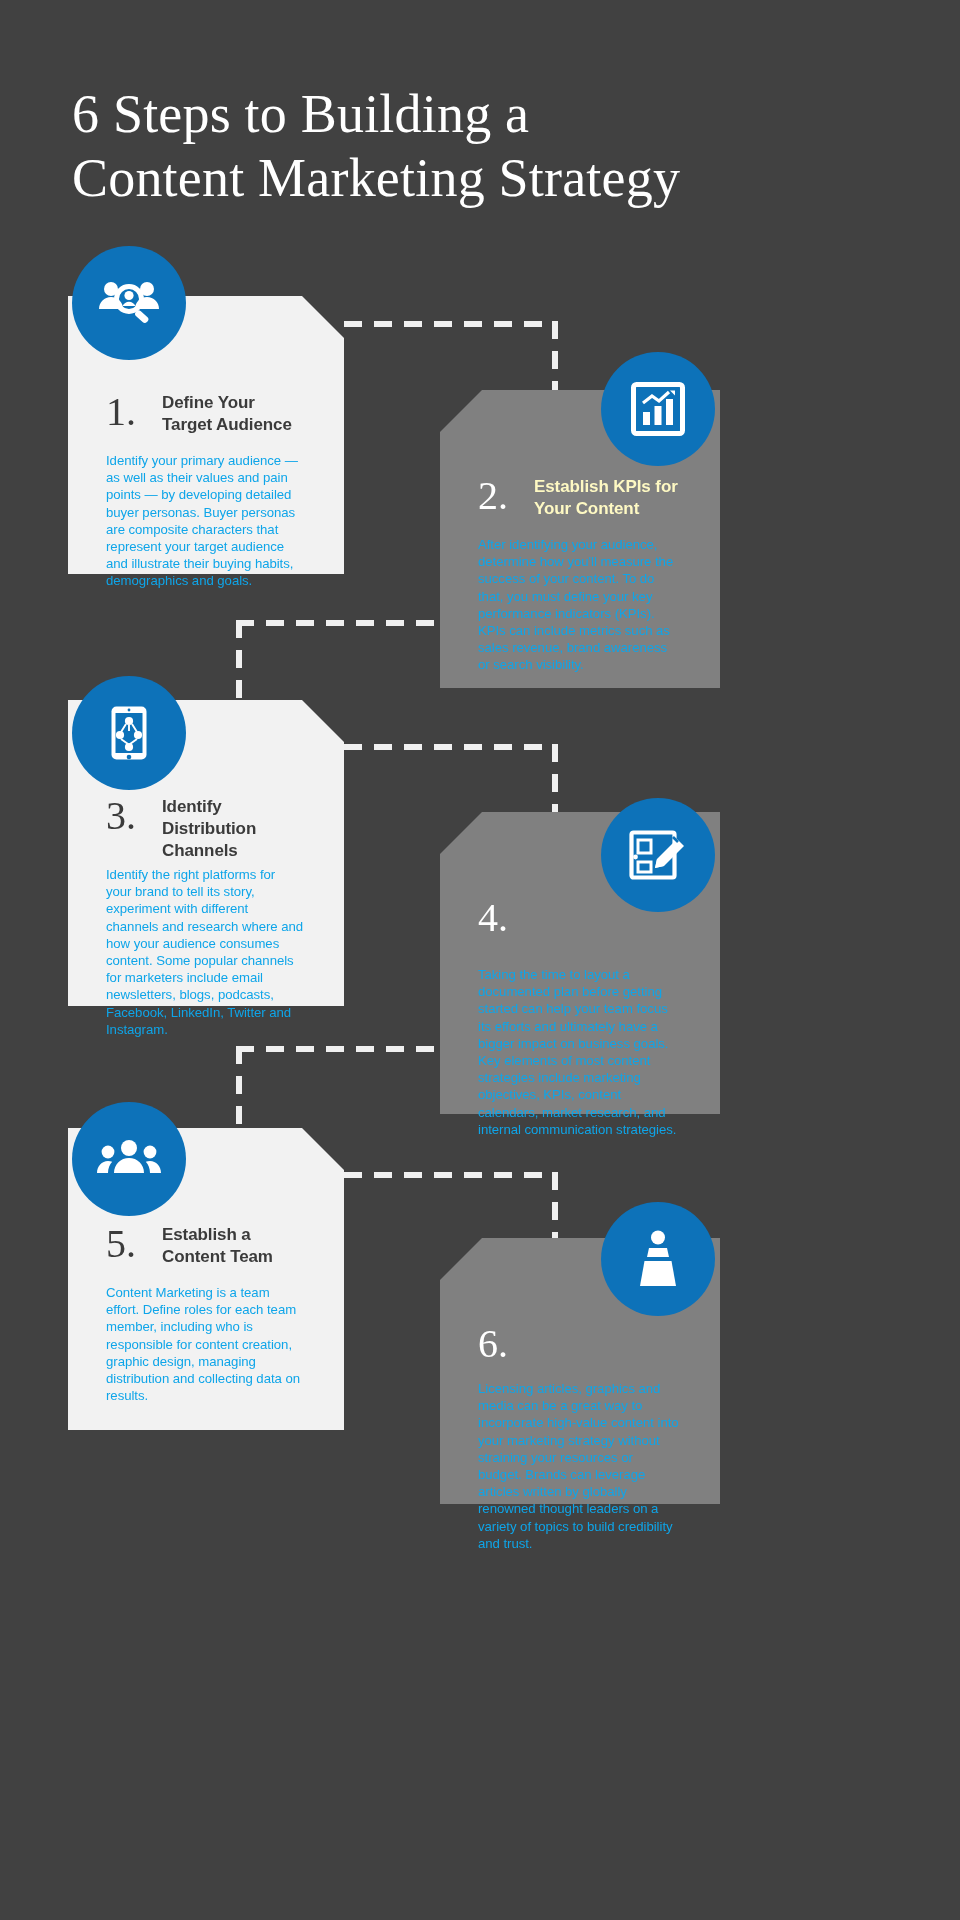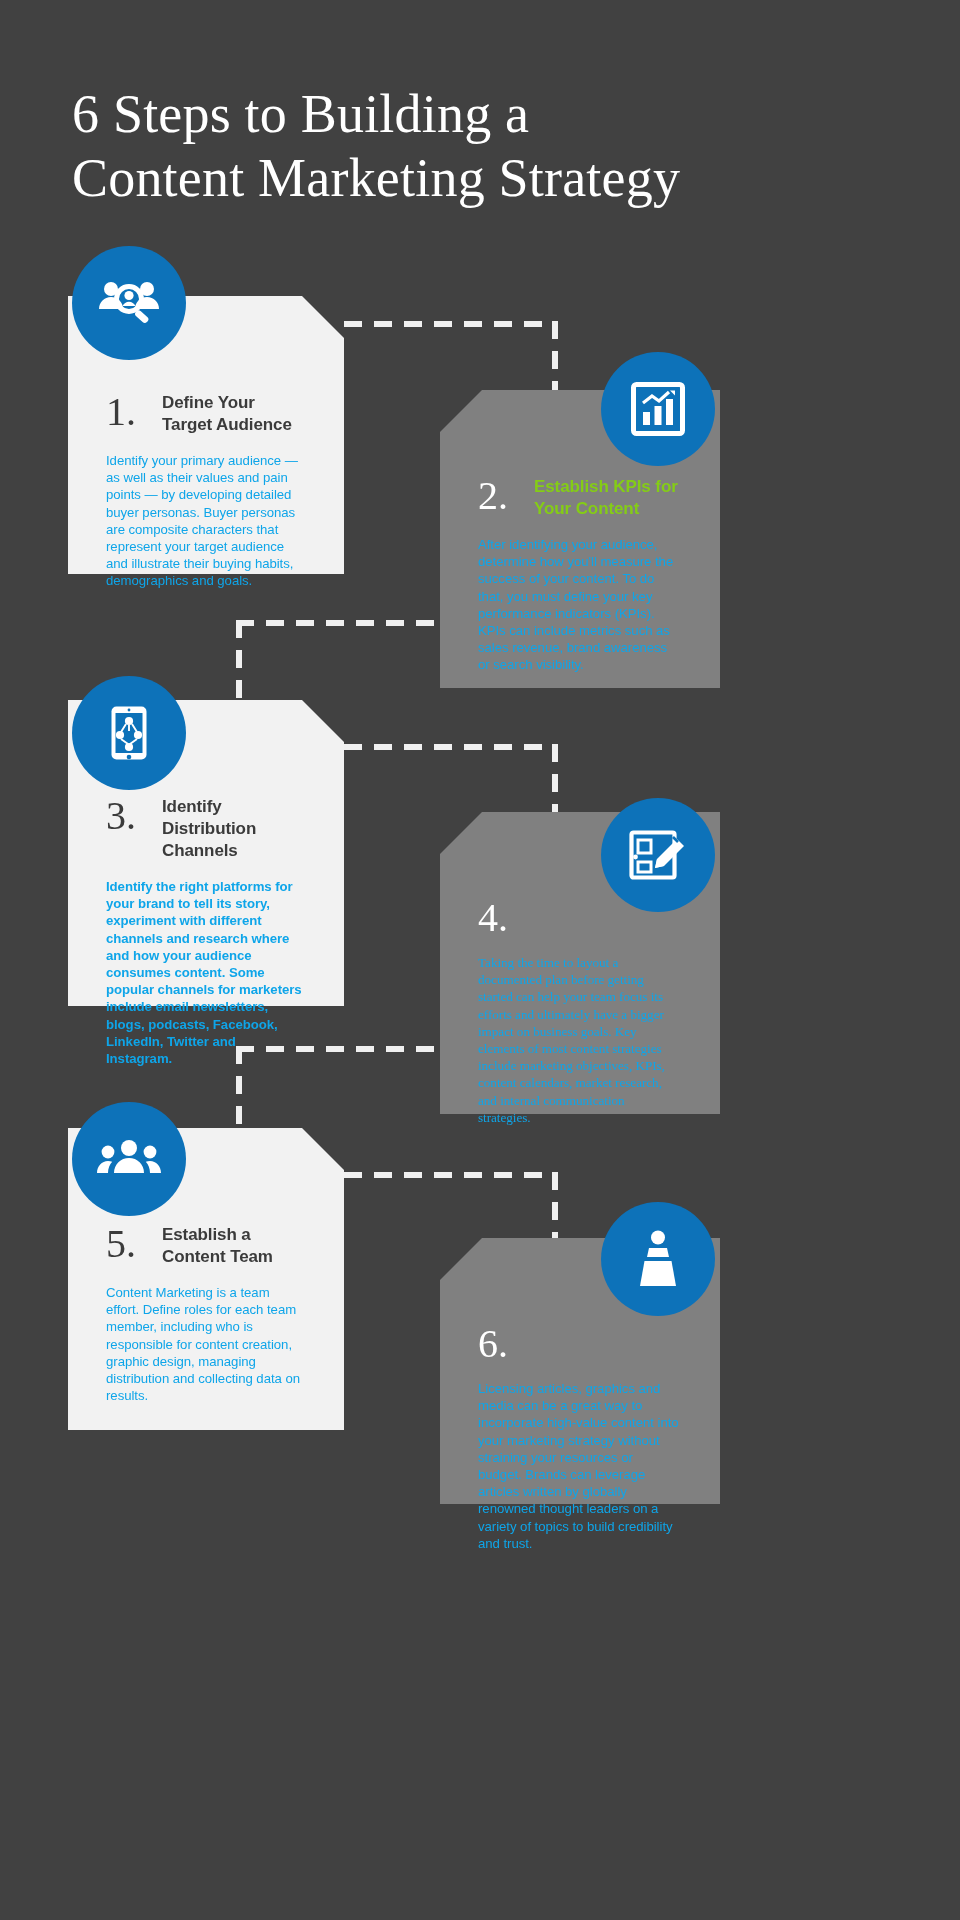--- a/index.html
+++ b/index.html
@@ -96,21 +96,21 @@
   .card.light .num { color: #3b3b3b; }
   .card.dark  .num { color: #ffffff; }
 
   .heading {
     font-size: 17px;
     line-height: 22px;
     font-weight: bold;
     letter-spacing: -0.1px;
   }
   .card.light .heading { color: #3b3b3b; }
-  .card.dark  .heading { color: #84cc16; }
+  .card.dark  .heading { color: #fef9c3; }
 
   .body {
     font-size: 13.2px;
     line-height: 17.2px;
     letter-spacing: -0.05px;
   }
   .card.light .body { color: #0ea5e9; }
   .card.dark  .body { color: #0ea5e9; }
 
   
@@ -233,21 +233,21 @@
   <div class="card light" id="card3">
     <div class="panel"></div>
     <div class="content">
       <div class="head">
         <div class="num">3.</div>
         <div>
           <div class="heading">Identify Distribution</div>
           <div class="heading">Channels</div>
         </div>
       </div>
-      <p class="body" style="margin-top:16px;font-weight:bold;">Identify the right platforms for your brand to tell its story, experiment with different channels and research where and how your audience consumes content. Some popular channels for marketers include email newsletters, blogs, podcasts, Facebook, LinkedIn, Twitter and Instagram.</p>
+      <p class="body" style="margin-top:4px;">Identify the right platforms for your brand to tell its story, experiment with different channels and research where and how your audience consumes content. Some popular channels for marketers include email newsletters, blogs, podcasts, Facebook, LinkedIn, Twitter and Instagram.</p>
     </div>
   </div>
   <div class="badge" id="badge3">
     <span>
       <svg width="40" height="58" viewBox="0 0 40 58">
         <rect x="2.5" y="2.5" width="35" height="53" rx="5" fill="#ffffff"></rect>
         <rect x="6.5" y="9" width="27" height="40" fill="#0d72b9"></rect>
         <circle cx="20" cy="53" r="2.3" fill="#0d72b9"></circle>
         <circle cx="20" cy="6" r="1.4" fill="#0d72b9"></circle>
         <circle cx="20" cy="17" r="4.1" fill="#ffffff"></circle>
@@ -258,21 +258,21 @@
       </svg>
     </span>
   </div>
 
   <div class="card dark" id="card4">
     <div class="panel"></div>
     <div class="content">
       <div class="head">
         <div class="num">4.</div>
       </div>
-      <p class="body" style="margin-top:16px;font-family:Liberation Serif, serif;">Taking the time to layout a documented plan before getting started can help your team focus its efforts and ultimately have a bigger impact on business goals. Key elements of most content strategies include marketing objectives, KPIs, content calendars, market research, and internal communication strategies.</p>
+      <p class="body" style="margin-top:28px;">Taking the time to layout a documented plan before getting started can help your team focus its efforts and ultimately have a bigger impact on business goals. Key elements of most content strategies include marketing objectives, KPIs, content calendars, market research, and internal communication strategies.</p>
     </div>
   </div>
   <div class="badge" id="badge4">
     <span>
       <svg width="58" height="54" viewBox="0 0 58 54">
         <rect x="2.5" y="4.5" width="43" height="45" rx="2" fill="none" stroke="#ffffff" stroke-width="4.2"></rect>
         <rect x="9" y="12" width="13" height="13" fill="none" stroke="#ffffff" stroke-width="3"></rect>
         <path d="M9 34h13v10H9z" fill="none" stroke="#ffffff" stroke-width="3"></path>
         <circle cx="6.5" cy="29" r="2.4" fill="#ffffff"></circle>
         <path d="M28 31l20-20 7 7-20 20-9 2z" fill="#ffffff"></path>

